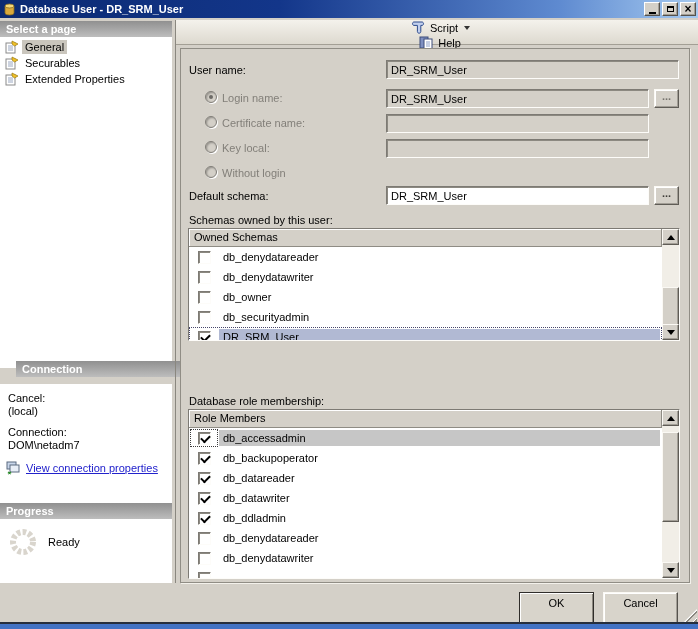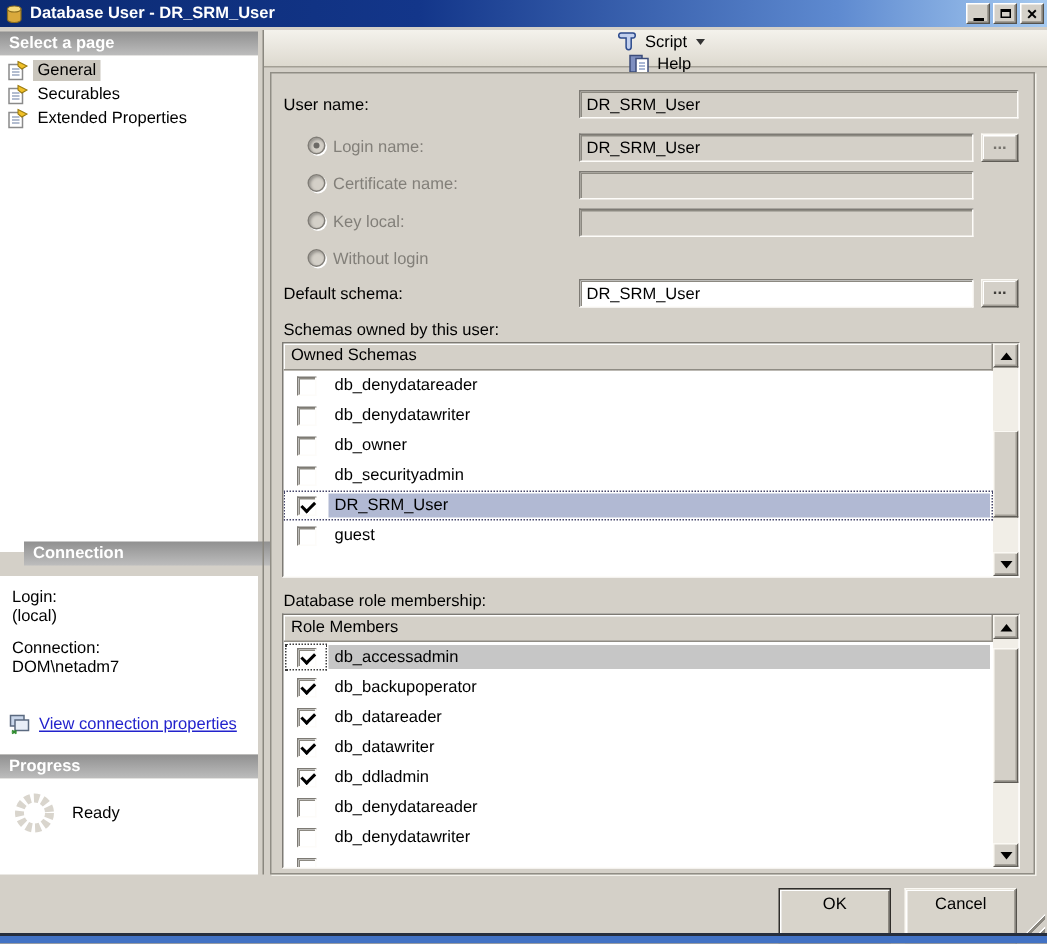--- a/index.html
+++ b/index.html
@@ -34,21 +34,21 @@
   .s-panel{position:absolute;left:0;width:172px;background:#fff;}
   #sel-header{top:21px;} #sel-panel{top:37px;height:331px;}
   #conn-header{top:361px;margin-left:16px;} #conn-panel{top:384px;height:119px;}
   #prog-header{top:503px;} #prog-panel{top:519px;height:64px;}
   .page-item{display:flex;align-items:flex-start;height:16px;padding-left:5px;cursor:default;}
   #sel-panel{padding-top:3px;box-sizing:border-box;}
   .page-item .lbl{padding:1px 3px;margin-left:3px;}
   .page-item.selected .lbl{background:#cac6bd;}
   .conn-line{padding-left:8px;line-height:13px;}
   .mt8{margin-top:8px;}
-  .link-row{display:flex;align-items:center;margin:24px 0 0 6px;}
+  .link-row{display:flex;align-items:center;margin:9px 0 0 6px;}
   .link{color:#2222cc;text-decoration:underline;margin-left:4px;cursor:pointer;}
   .ready-row{display:flex;align-items:center;padding:8px 0 0 8px;}
   .ready-row .lbl{margin-left:10px;}
   .divider-v{position:absolute;left:175px;top:20px;width:1px;height:563px;background:#8a877f;}
   
   .toolbar{
     position:absolute;left:176px;top:20px;right:0;height:25px;
     background:linear-gradient(#f4f2ec,#ddd9cf);
     border-bottom:1px solid #a39f95;display:flex;align-items:center;padding-left:6px;box-sizing:border-box;flex-direction:column;
   }
@@ -198,21 +198,21 @@
             <line x1="3" y1="10" x2="8" y2="10" stroke="#9aa7c0"></line>
             <path d="M7 1 l6 3 -3.5 2 -2.5-2 z" fill="#f0c028" stroke="#9a7a10" stroke-width="0.7"></path>
           </svg>
         </span>
       <span class="lbl">Extended Properties</span>
     </div>
   </div>
 
   <div class="s-header" id="conn-header">Connection</div>
   <div class="s-panel" id="conn-panel">
-    <div class="conn-line mt8">Login:</div>
+    <div class="conn-line mt8">Cancel:</div>
     <div class="conn-line">(local)</div>
     <div class="conn-line mt8">Connection:</div>
     <div class="conn-line">DOM\netadm7</div>
     <div class="link-row">
       <span>
         <svg width="16" height="14" viewBox="0 0 16 14">
           <rect x="1" y="1" width="9" height="7" fill="#c9d6ea" stroke="#5b6a80"></rect>
           <rect x="4" y="4" width="9" height="7" fill="#e8eef7" stroke="#5b6a80"></rect>
           <path d="M2 11 l3 2 M2 13 l3 -2" stroke="#2e8b2e" stroke-width="1.4" fill="none"></path>
         </svg>
@@ -279,21 +279,21 @@
 
     <span class="radio" style="left:24px;top:117px"></span>
     <span class="flabel disabled" style="left:41px;top:118px">Without login</span>
 
     <span class="flabel" style="left:8px;top:141px">Default schema:</span>
     <input class="tb en" style="left: 205px; top: 137px; width: 263px;" value="DR_SRM_User">
     <div class="browse" style="left:473px;top:137px">...</div>
 
     <span class="flabel" style="left:8px;top:165px">Schemas owned by this user:</span>
 
-    <div class="grid owned" style="top:179px;height:157px">
+    <div class="grid owned" style="top:179px;height:113px">
       <div class="grid-header">Owned Schemas</div>
       <div class="grid-body">
           <div class="grid-row">
     <span class="cb-cell">
       <span class="checkbox"></span>
     </span>
     <span class="row-label">db_denydatareader</span>
   </div>
           <div class="grid-row">
     <span class="cb-cell">

